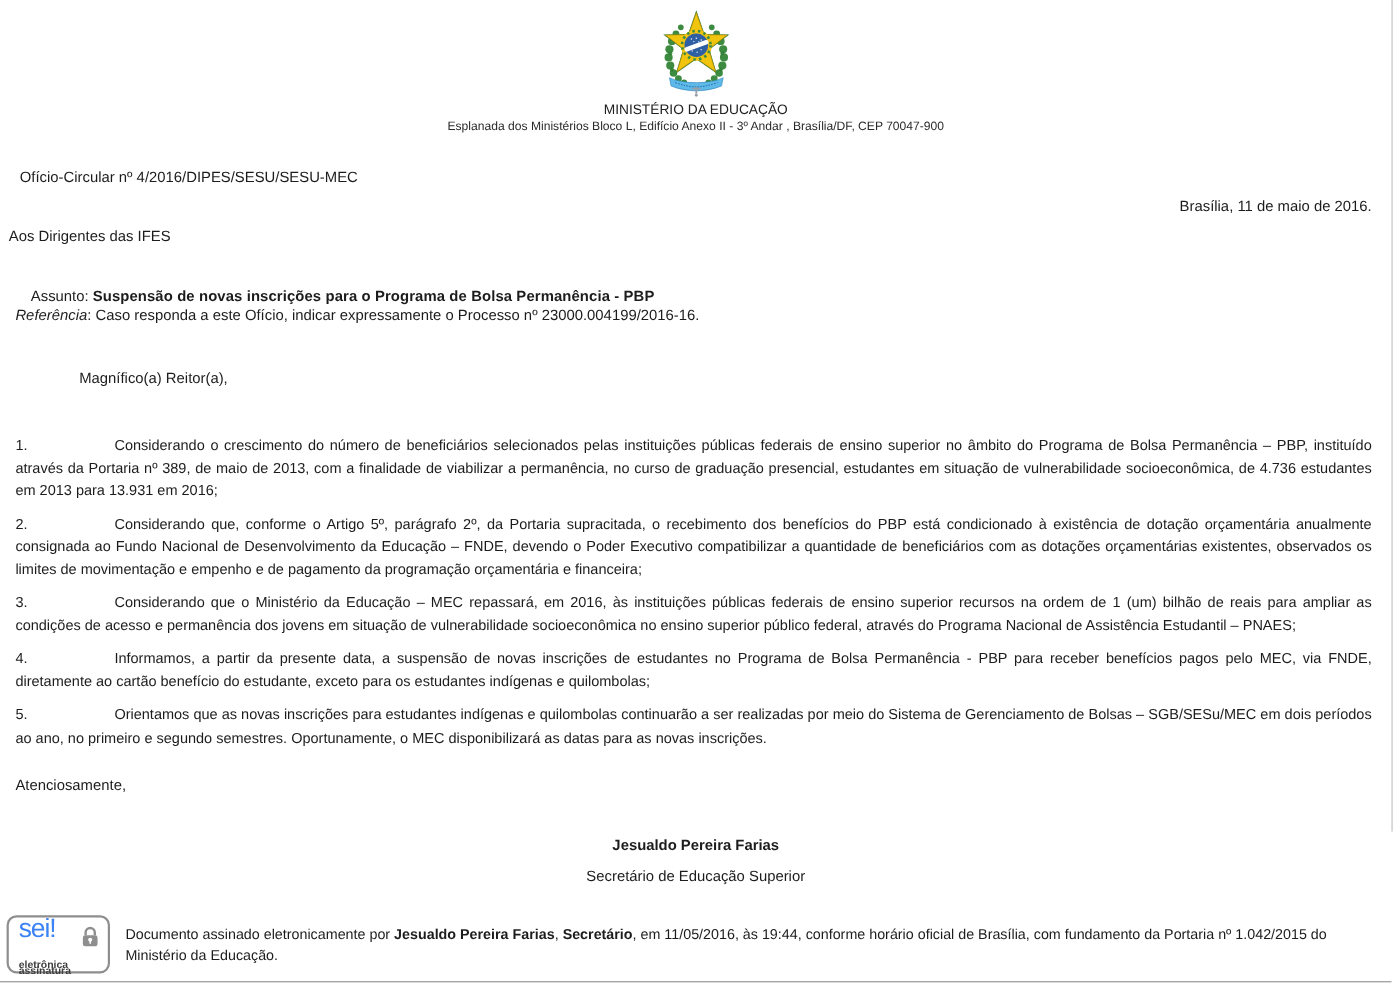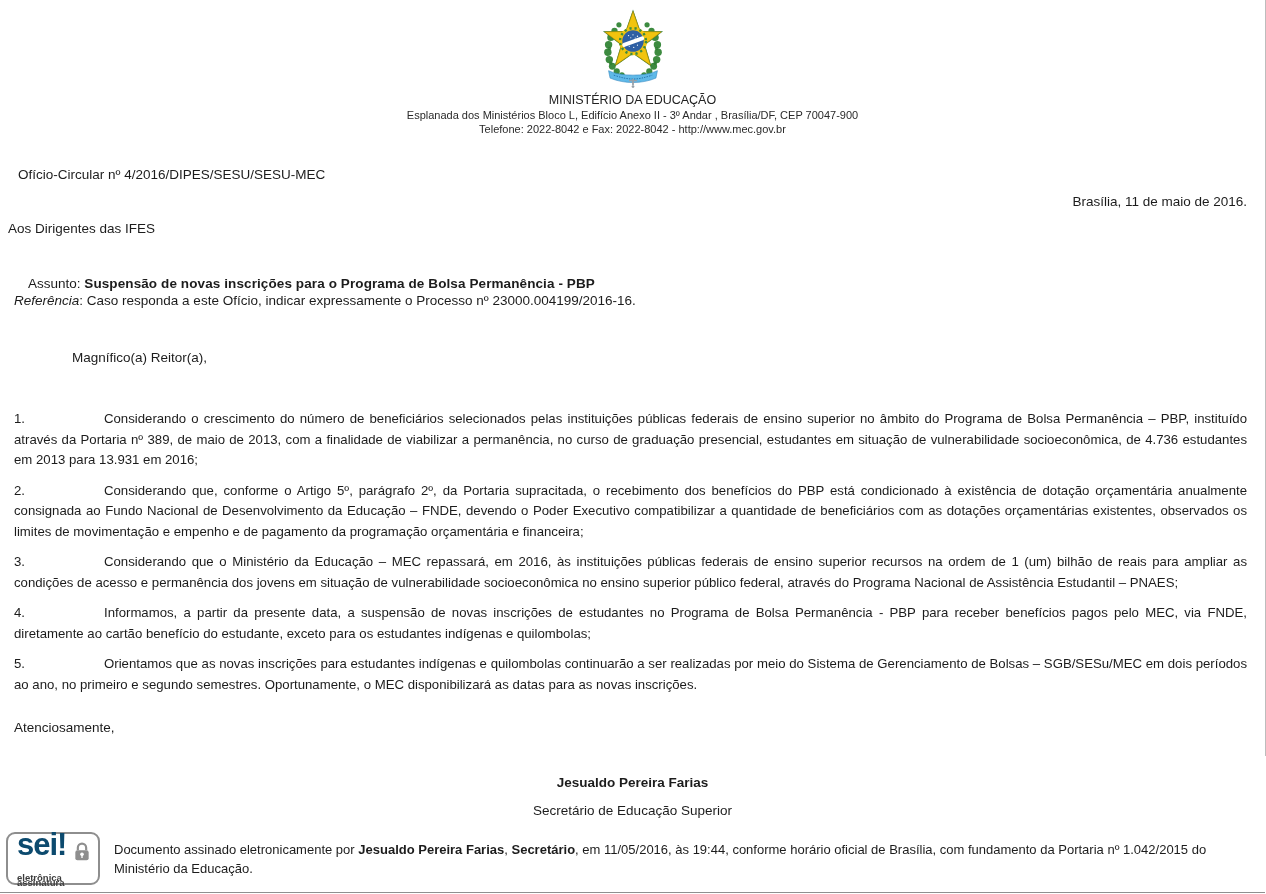--- a/index.html
+++ b/index.html
@@ -45,22 +45,22 @@
   .footer-wrap { position:absolute; left:0; right:0; top:832px; }
   .footer-row  { display:flex; align-items:center; gap:14px; padding:0 44px 0 6px; }
   .stamp {
     position:relative; flex:0 0 auto;
     width:94px; height:53px;
     border:2.5px solid #8e8e8e; border-radius:9px;
     background:#fff;
   }
   .sei-word {
     position:absolute; left:9px; top:-6px;
-    font-size:31px; font-weight:700; letter-spacing:-1px;
-    color:#0c4a6e; line-height:34px;
+    font-size:24px; font-weight:400; letter-spacing:-1px;
+    color:#3b82f6; line-height:34px;
   }
   .sei-lock { position:absolute; right:6px; top:7px; width:20px; height:22px; }
   .sei-cap1 { position:absolute; left:9px; top:43px; font-size:9.5px; font-weight:600; color:#3d3d3d; }
   .sei-cap2 { position:absolute; left:9px; top:38px; font-size:9.5px; font-weight:600; color:#3d3d3d; }
   .statement { flex:1; font-size:13px; line-height:19px; }
   .footer-divider { margin-top:7px; border-top:1px solid #8f8f8f; height:0; }
 </style>
 </head>
 <body>
 
@@ -118,21 +118,20 @@
 
       <path d="M17,86 C33,94 67,94 83,86 L81,96 C62,104 38,104 19,96 Z" fill="#5fb9e8" stroke="#3187c0" stroke-width="0.8"></path>
       <path d="M24,92 C45,99 55,99 76,92" stroke="#1f6ea8" stroke-width="1.2" fill="none" stroke-dasharray="2 1.5"></path>
 
       <rect x="48.8" y="97" width="2.4" height="8.5" fill="#98a0a8"></rect>
       <rect x="44.5" y="98.5" width="11" height="1.8" fill="#98a0a8"></rect>
       <circle cx="50" cy="107.5" r="1.8" fill="#98a0a8"></circle>
     </svg>
     <div class="ministry">MINISTÉRIO DA EDUCAÇÃO</div>
     <div class="addr">Esplanada dos Ministérios Bloco L, Edifício Anexo II - 3º Andar , Brasília/DF, CEP 70047-900</div>
-    <div class="contact">Telefone: 2022-8042 e Fax: 2022-8042 - http://www.mec.gov.br</div>
   </div>
 
   <div class="doc-number">Ofício-Circular nº 4/2016/DIPES/SESU/SESU-MEC</div>
   <div class="date-line">Brasília, 11 de maio de 2016.</div>
   <div class="addressee">Aos Dirigentes das IFES</div>
 
   <div class="subject"><span>Assunto: </span><b>Suspensão de novas inscrições para o Programa de Bolsa Permanência - PBP</b></div>
 
   <div class="reference"><i>Referência</i><span>: Caso responda a este Ofício, indicar expressamente o Processo nº 23000.004199/2016-16.</span></div>
 

